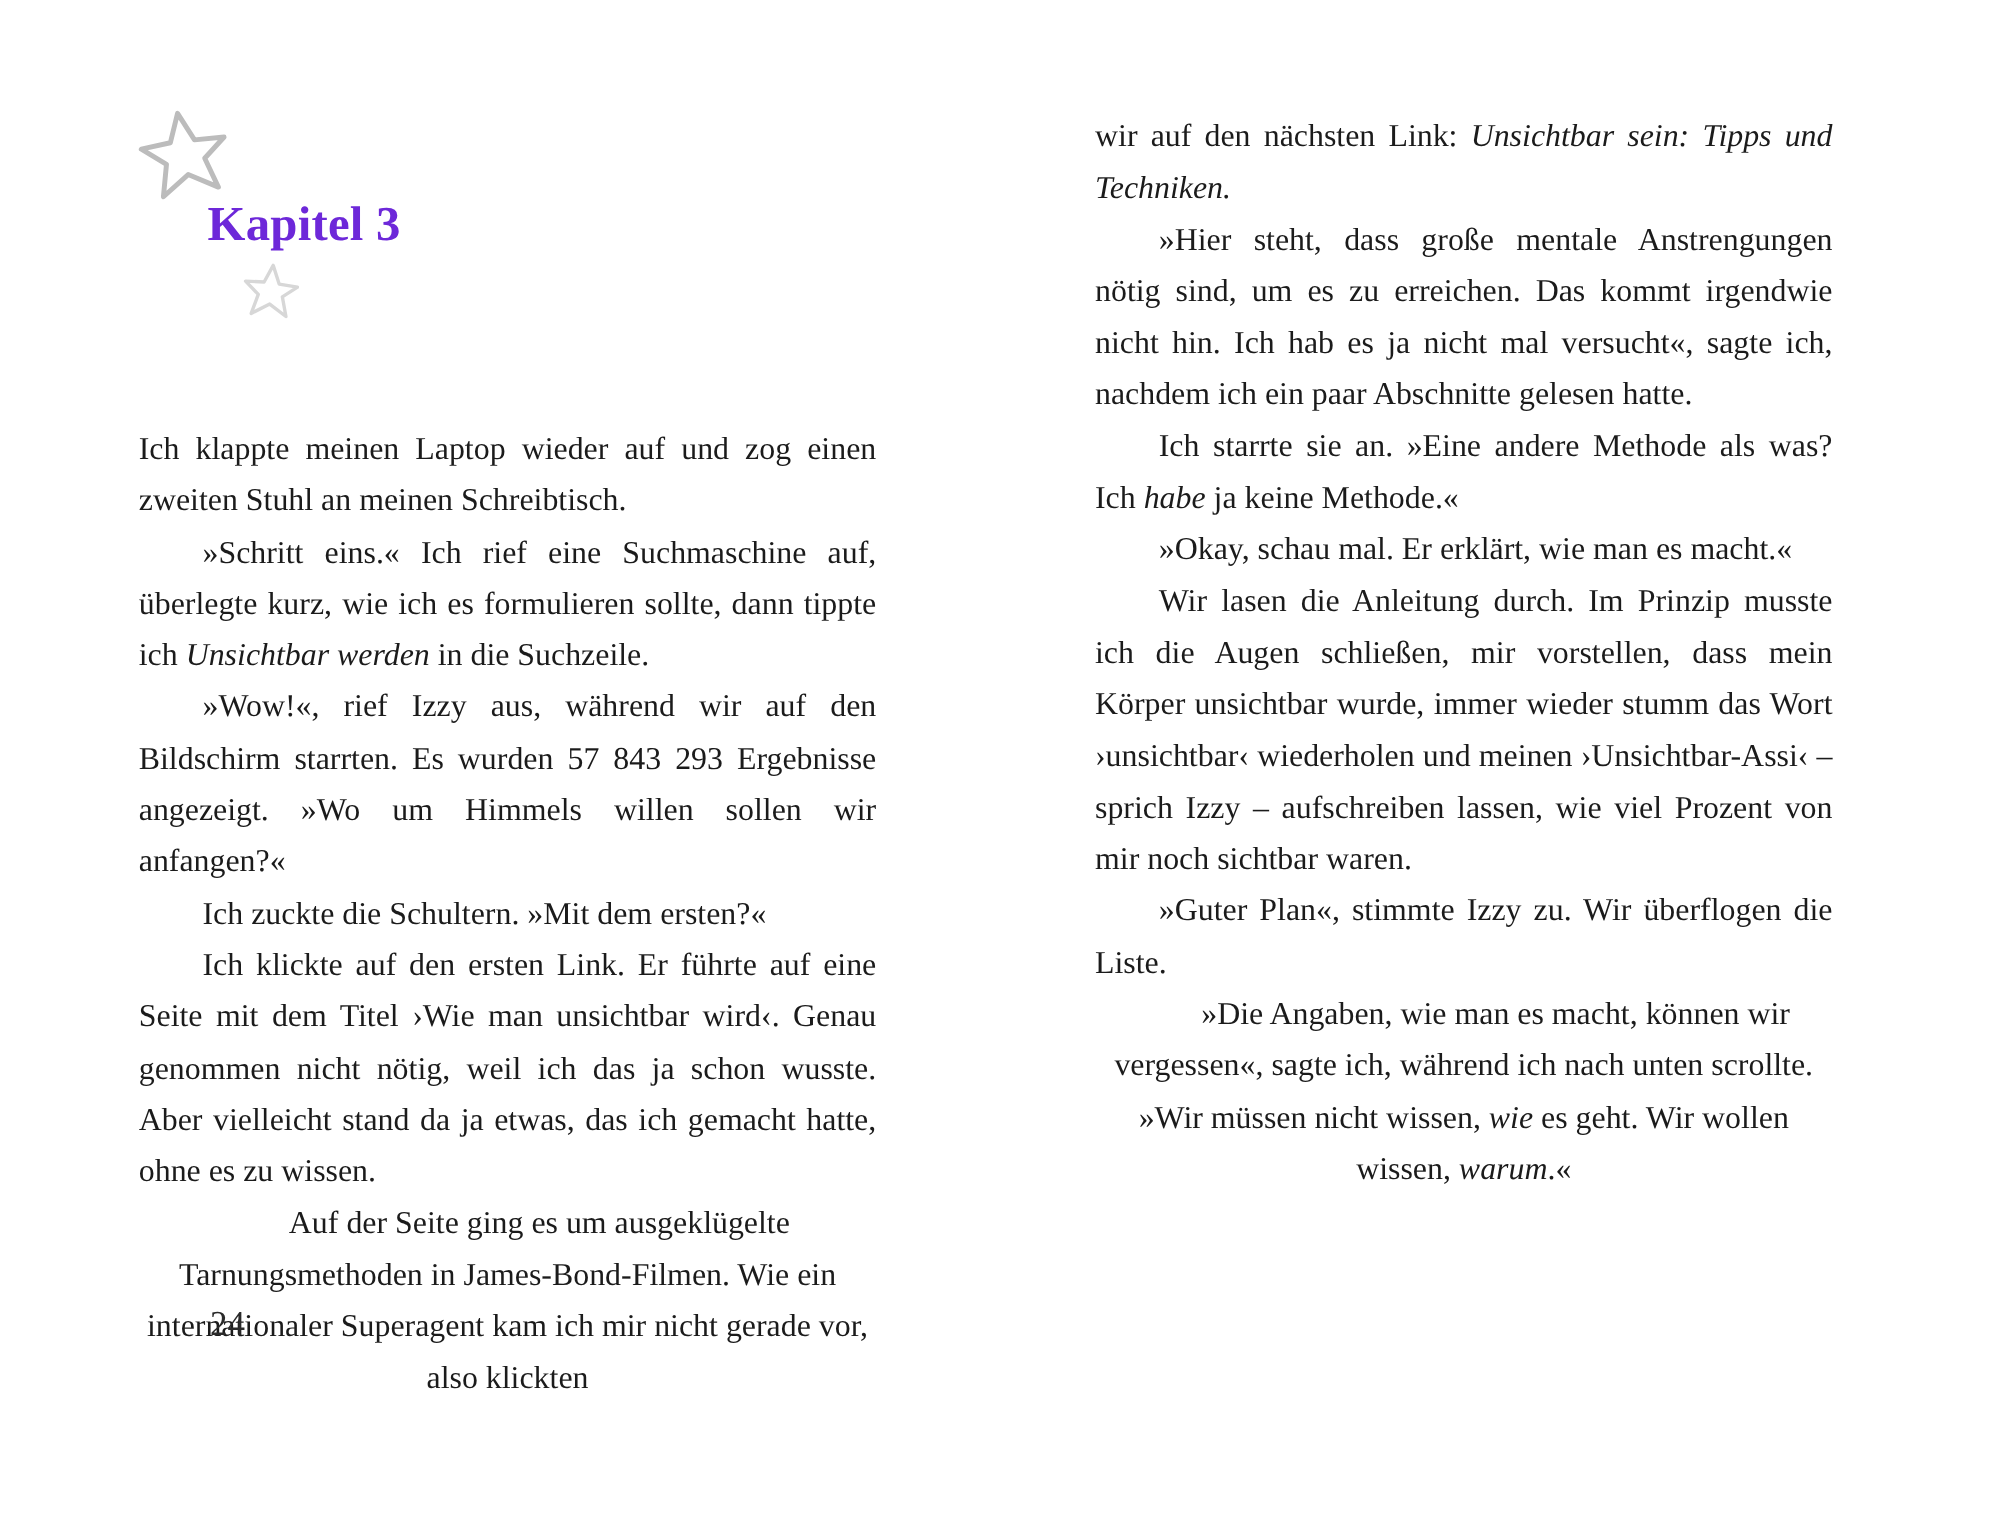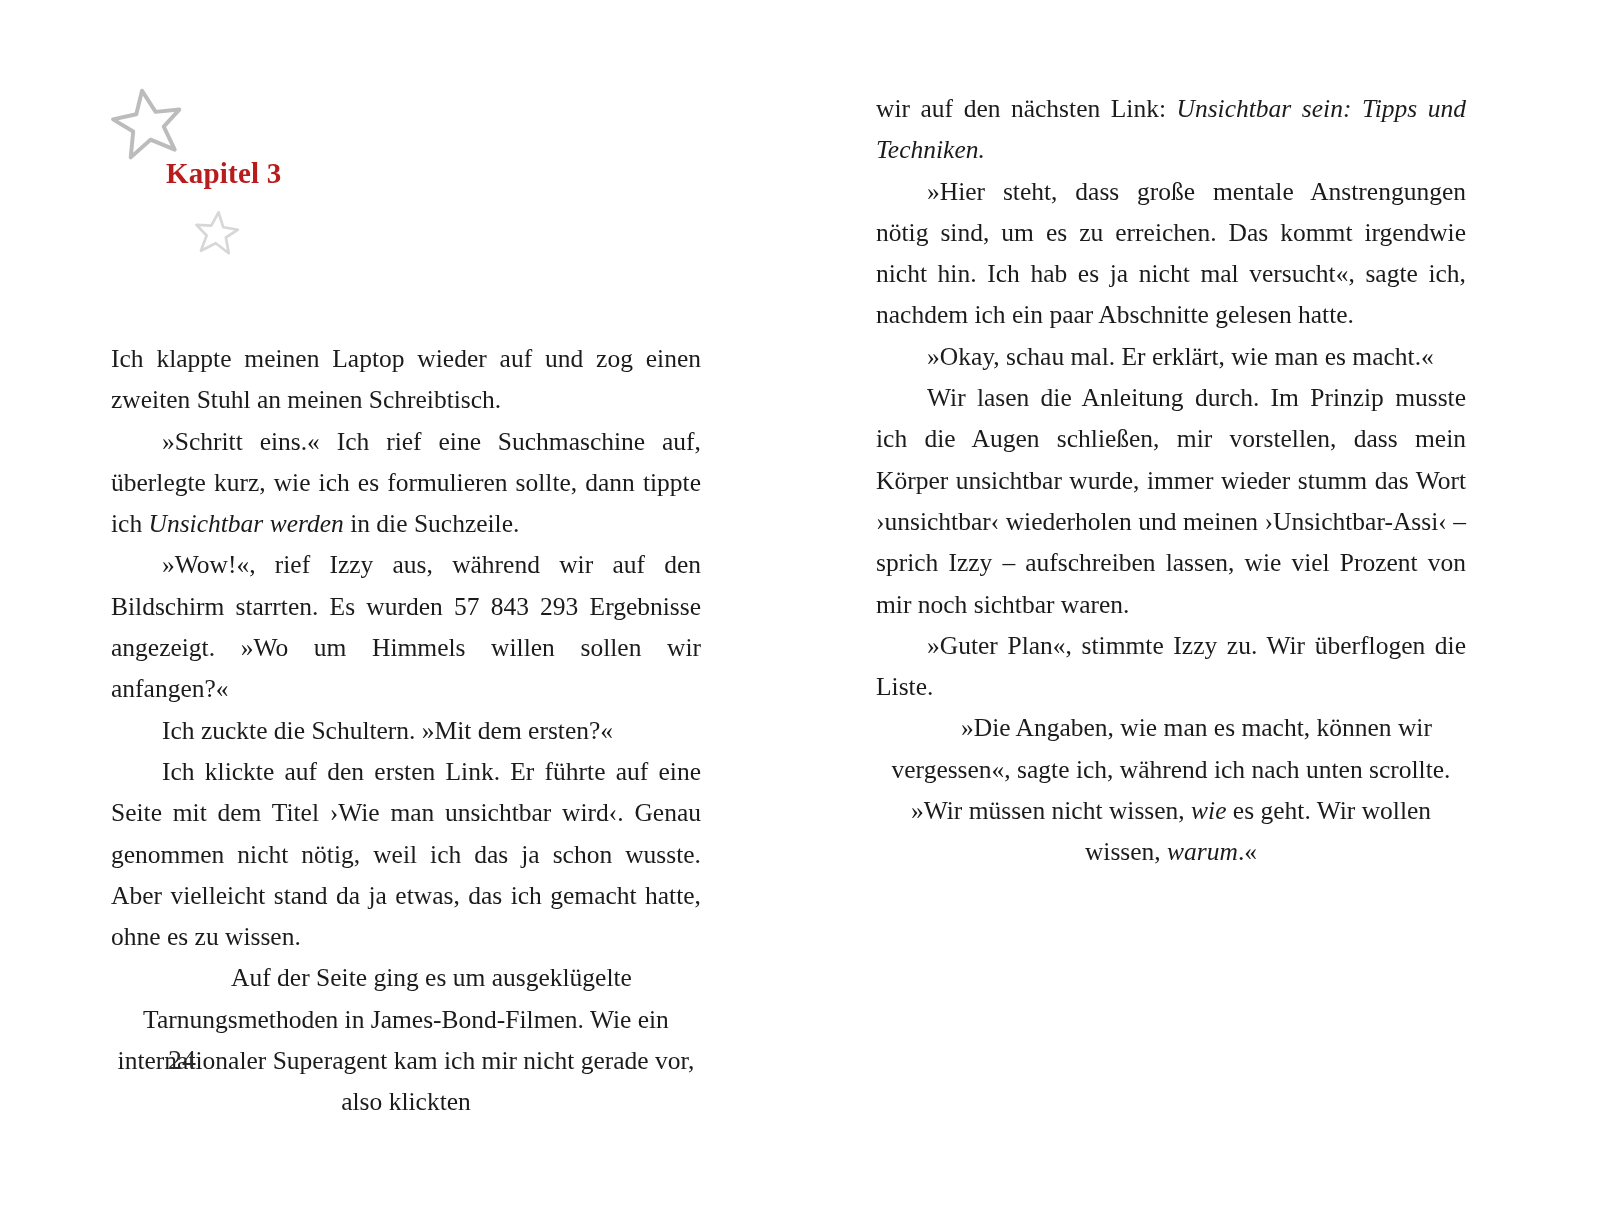--- a/index.html
+++ b/index.html
@@ -67,24 +67,24 @@
     position: absolute;
     left: 111px;
     top: 85px;
     width: 600px;
     height: 200px;
   }
   .chapter-title {
     position: absolute;
     left: 55px;
     top: 72px;
-    font-size: 29px;
+    font-size: 39px;
     font-weight: bold;
     letter-spacing: 0.2px;
-    color: #b91c1c;
+    color: #6d28d9;
     white-space: nowrap;
   }
 
   .star {
     position: absolute;
     display: block;
   }
   .star-big {
     left: 0px;
     top: 0px;
@@ -140,20 +140,21 @@
       </div>
 
     <div class="folio folio-left">24</div>
   </div>
 
   <div class="page page-right">
 
     <div class="textblock tb-right">
         <p class="noindent"><span>wir auf den nächsten Link: </span><em>Unsichtbar sein: Tipps und Techniken.</em></p>
         <p><span>»Hier steht, dass große mentale Anstrengungen nötig sind, um es zu erreichen. Das kommt irgendwie nicht hin. Ich hab es ja nicht mal versucht«, sagte ich, nachdem ich ein paar Abschnitte gelesen hatte.</span></p>
+        <p><span>Ich starrte sie an. »Eine andere Methode als was? Ich </span><em>habe</em><span> ja keine Methode.«</span></p>
         <p><span>»Okay, schau mal. Er erklärt, wie man es macht.«</span></p>
         <p><span>Wir lasen die Anleitung durch. Im Prinzip musste ich die Augen schließen, mir vorstellen, dass mein Körper unsichtbar wurde, immer wieder stumm das Wort ›unsichtbar‹ wiederholen und meinen ›Unsichtbar-Assi‹ – sprich Izzy – aufschreiben lassen, wie viel Prozent von mir noch sichtbar waren.</span></p>
         <p><span>»Guter Plan«, stimmte Izzy zu. Wir überflogen die Liste.</span></p>
         <p><span>»Die Angaben, wie man es macht, können wir vergessen«, sagte ich, während ich nach unten scrollte. »Wir müssen nicht wissen, </span><em>wie</em><span> es geht. Wir wollen wissen, </span><em>warum</em><span>.«</span></p>
       </div>
 
   </div>
 
 </div>
 

